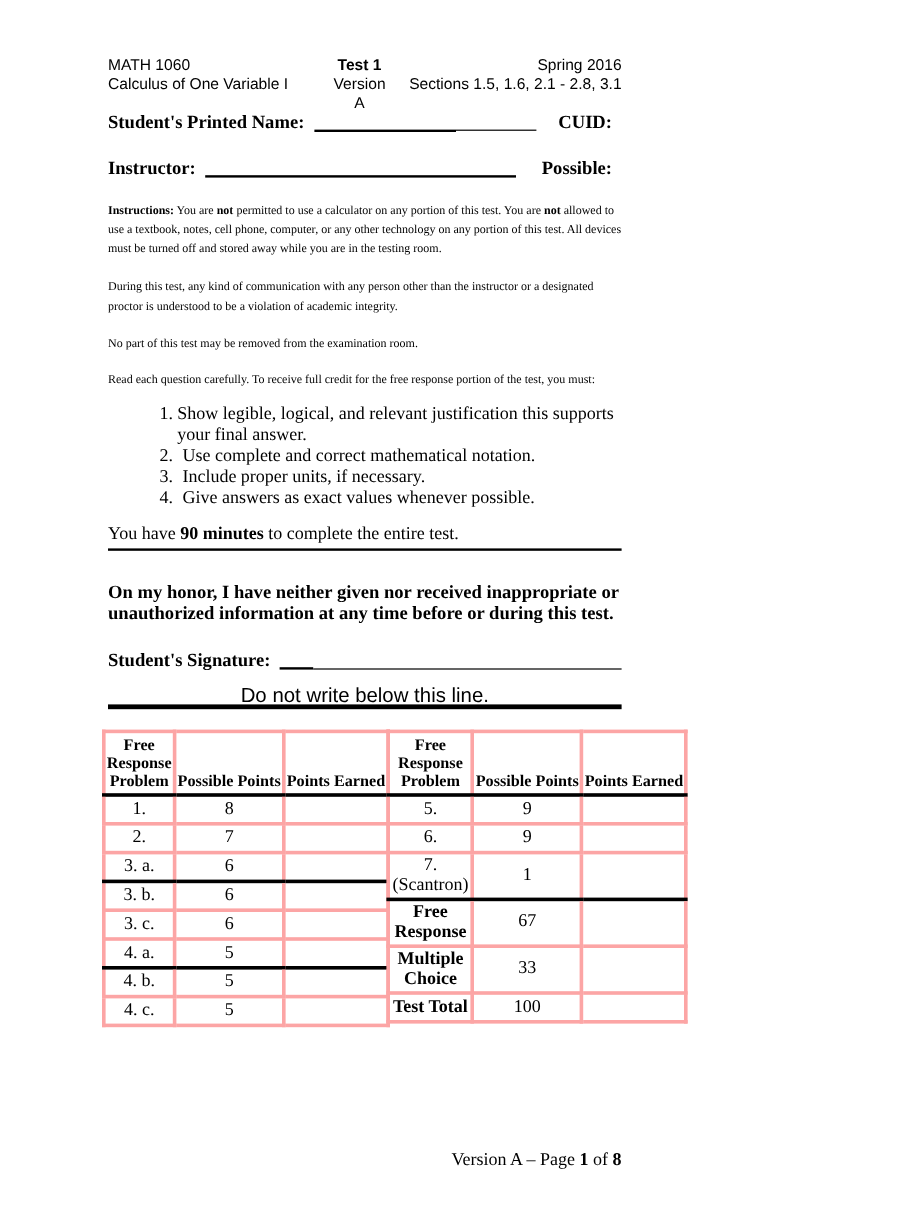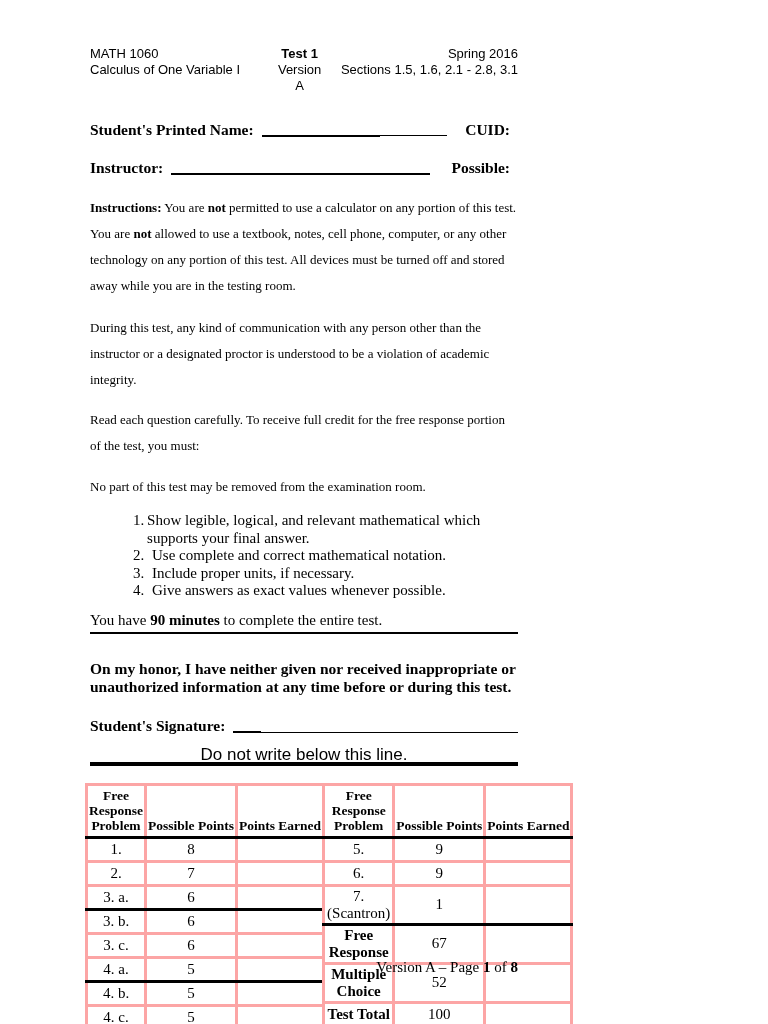--- a/index.html
+++ b/index.html
@@ -28,25 +28,25 @@
   .form-label { font-weight: bold; white-space: nowrap; margin-right: 8px; }
   .fill { display: inline-block; height: 3px; align-self: flex-end; margin-bottom: 2px; }
   .seg-heavy { border-bottom: 2px solid #000; }
   .seg-med   { border-bottom: 1.5px solid #000; }
   .seg-light { border-bottom: 1px solid #000; margin-bottom: 3px; }
   .w152 { width: 152px; } .w85 { width: 85px; } .w320 { width: 320px; }
   .w34 { width: 34px; } .w318 { width: 318px; }
   .gap24 { width: 24px; } .gap26 { width: 26px; }
   .grow { flex: 1; }
 
-  .row-name { margin-top: 27px; }
+  .row-name { }
   .row-instructor { margin-top: 20px; }
 
   
-  .para { font-size: 13px; line-height: 26px; }
+  .para { font-size: 10px; line-height: 16px; }
   .p-instructions { margin-top: 18px; }
   .p-during { margin-top: 16px; }
   .p-removed { margin-top: 15px; }
   .p-read { margin-top: 14px; }
   .bold { font-weight: bold; }
 
   .req-list { margin-top: 12px; padding-left: 43px; }
   .req-item { display: flex; font-size: 15px; line-height: 17.5px; }
   .req-num { width: 19px; }
 
@@ -127,28 +127,28 @@
       <span class="fill seg-heavy w320"></span>
       <span class="gap26"></span>
       <span class="form-label">Possible:</span>
       <span class="fill seg-heavy grow"></span>
     </div>
 
     <p class="para p-instructions"><span class="bold">Instructions:</span><span> You are </span><span class="bold">not</span><span> permitted to use a calculator on any portion of this test. You are </span><span class="bold">not</span><span> allowed to use a textbook, notes, cell phone, computer, or any other technology on any portion of this test. All devices must be turned off and stored away while you are in the testing room.</span></p>
 
     <p class="para p-during">During this test, any kind of communication with any person other than the instructor or a designated proctor is understood to be a violation of academic integrity.</p>
 
+    <p class="para p-removed">No part of this test may be removed from the examination room.</p>
+
     <p class="para p-read">Read each question carefully.  To receive full credit for the free response portion of the test, you must:</p>
 
-    <p class="para p-removed">No part of this test may be removed from the examination room.</p>
-
     <div class="req-list">
       <div class="req-item">
         <span class="req-num">1.</span>
-        <span>Show legible, logical, and relevant mathematical which supports your final answer.</span>
+        <span>Show legible, logical, and relevant justification this supports your final answer.</span>
       </div>
       <div class="req-item">
         <span class="req-num">2.</span>
         <span>Use complete and correct mathematical notation.</span>
       </div>
       <div class="req-item">
         <span class="req-num">3.</span>
         <span>Include proper units, if necessary.</span>
       </div>
       <div class="req-item">
@@ -260,21 +260,21 @@
             <td>1</td>
             <td></td>
           </tr>
           <tr>
             <td class="sum-label">Free Response</td>
             <td>67</td>
             <td></td>
           </tr>
           <tr>
             <td class="sum-label">Multiple Choice</td>
-            <td>52</td>
+            <td>33</td>
             <td></td>
           </tr>
           <tr>
             <td class="sum-label">Test Total</td>
             <td>100</td>
             <td></td>
           </tr>
         </tbody>
       </table>
 

